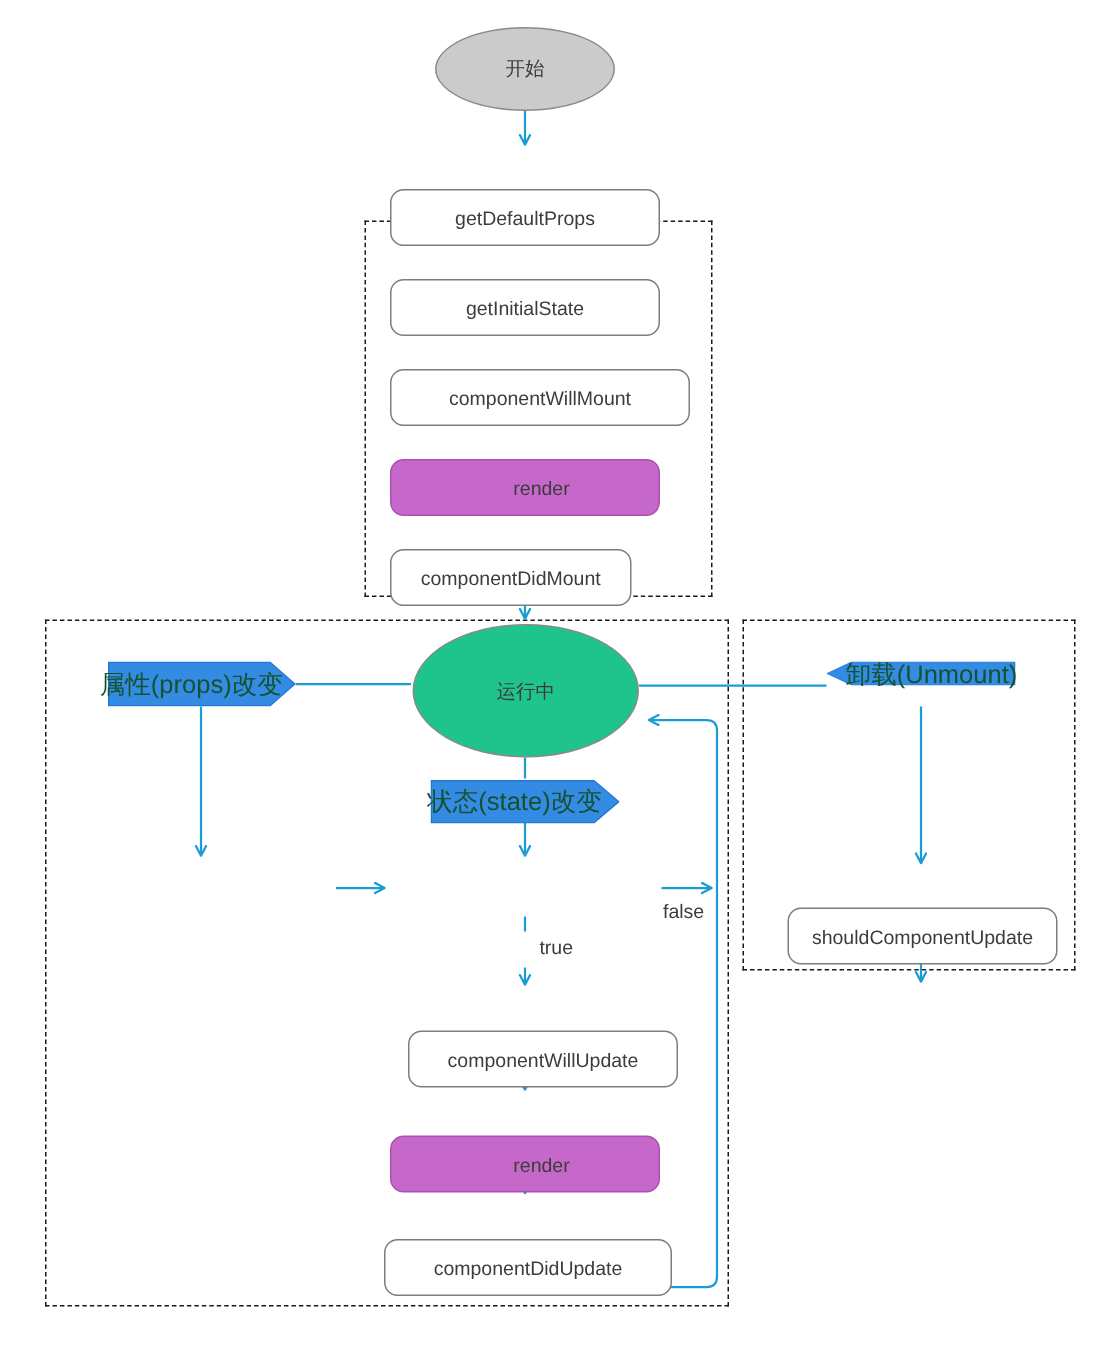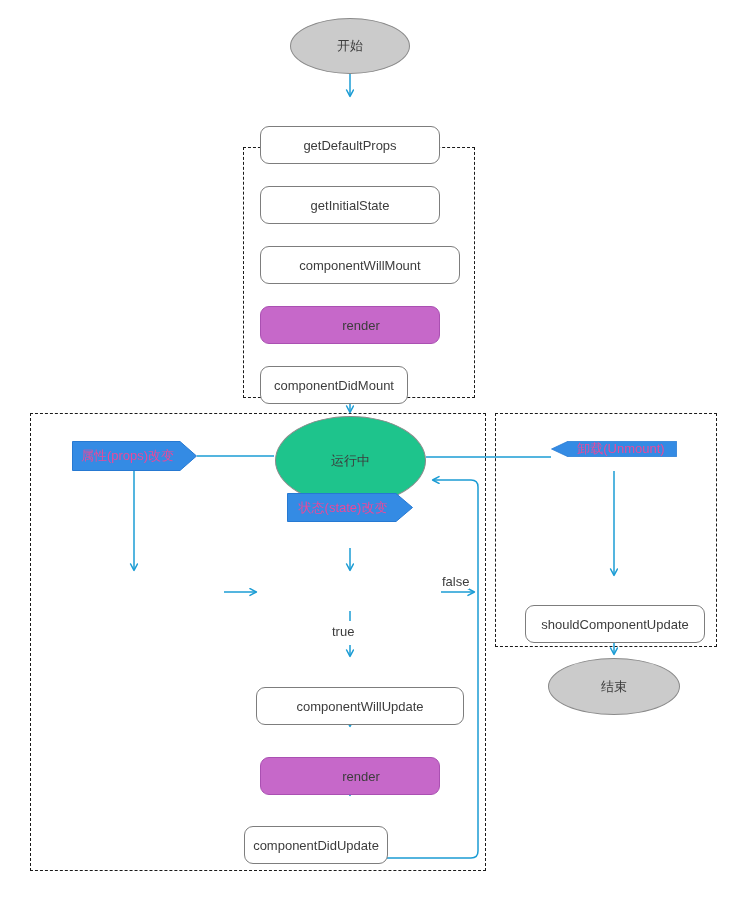--- a/index.html
+++ b/index.html
@@ -62,22 +62,22 @@
     fill: var(--pentagon-fill, #348be4);
     stroke: var(--pentagon-border, #2679d2);
     stroke-width: 1;
   }
   .pent .pent-label {
     position: absolute;
     left: 0; top: 0; right: 0; bottom: 0;
     display: flex;
     align-items: center;
     justify-content: center;
-    font-size: 13px;
-    color: #ec4899;
+    font-size: 17px;
+    color: #14532d;
     white-space: nowrap;
   }
   .pent.tip-right .pent-label { padding-right: 14px; }
   .pent.tip-left  .pent-label { padding-left: 14px; }
   .edge-label {
     position: absolute;
     z-index: 3;
     font-size: 13px;
     color: var(--text, #3c3c3c);
     background: #ffffff;
@@ -116,47 +116,46 @@
     <path d="M350,768 V795" marker-end="url(#arr)"></path>
     <path d="M350,837 L350,851 Q350,858 357,858 L471,858 Q478,858 478,851 L478,487 Q478,480 471,480 L433,480" marker-end="url(#arr)"></path>
     <path d="M441,592 H474" marker-end="url(#arr)"></path>
     <path d="M426,457 H551"></path>
     <path d="M614,471 V575" marker-end="url(#arr)"></path>
     <path d="M614,616 V654" marker-end="url(#arr)"></path>
   </svg>
 
   <div class="node ellipse gray" style="left:290px;top:18px;width:120px;height:56px">开始</div>
   <div class="node ellipse green" style="left:275px;top:416px;width:151px;height:89px">运行中</div>
-  <div class="node ellipse gray" style="left:548px;top:658px;width:132px;height:57px">结束</div>
 
   <div class="node rect" style="left:260px;top:99px;width:180px;height:38px">getDefaultProps</div>
   <div class="node rect" style="left:260px;top:159px;width:180px;height:38px">getInitialState</div>
   <div class="node rect" style="left:260px;top:219px;width:200px;height:38px">componentWillMount</div>
   <div class="node rect render" style="left:260px;top:279px;width:180px;height:38px">render</div>
-  <div class="node rect" style="left:260px;top:339px;width:148px;height:38px">componentDidMount</div>
+  <div class="node rect" style="left:260px;top:339px;width:161px;height:38px">componentDidMount</div>
 
   <div class="pent tip-right" style="left:72px;top:441px;width:125px;height:30px">
     <svg viewBox="0 0 125 30" preserveAspectRatio="none">
       <polygon points="0.5,0.5 108,0.5 124.5,15 108,29.5 0.5,29.5"></polygon>
     </svg>
     <span class="pent-label">属性(props)改变</span>
   </div>
-  <div class="pent tip-right" style="left:287px;top:493px;width:126px;height:29px">
+  <div class="pent tip-right" style="left:287px;top:520px;width:126px;height:29px">
     <svg viewBox="0 0 126 29" preserveAspectRatio="none">
       <polygon points="0.5,0.5 109,0.5 125.5,14.5 109,28.5 0.5,28.5"></polygon>
     </svg>
     <span class="pent-label">状态(state)改变</span>
   </div>
 
-  <div class="node rect" style="left:256px;top:660px;width:208px;height:38px">componentWillUpdate</div>
+  <div class="node rect" style="left:272px;top:660px;width:180px;height:38px">componentWillUpdate</div>
   <div class="node rect render" style="left:260px;top:730px;width:180px;height:38px">render</div>
-  <div class="node rect" style="left:244px;top:799px;width:144px;height:38px">componentDidUpdate</div>
+  <div class="node rect" style="left:256px;top:799px;width:192px;height:38px">componentDidUpdate</div>
 
-  <div class="edge-label" style="left:332px;top:624px;width:40px;text-align:left">true</div>
-  <div class="edge-label" style="left:442px;top:574px">false</div>
+  <div class="edge-label" style="left:342px;top:624px;width:40px;text-align:right">true</div>
+  <div class="edge-label" style="left:442px;top:600px">false</div>
 
   <div class="pent tip-left" style="left:551px;top:441px;width:126px;height:16px">
     <svg viewBox="0 0 126 30" preserveAspectRatio="none">
       <polygon points="17,0.5 125.5,0.5 125.5,29.5 17,29.5 0.5,15"></polygon>
     </svg>
     <span class="pent-label">卸载(Unmount)</span>
   </div>
   <div class="node rect" style="left:525px;top:578px;width:180px;height:38px">shouldComponentUpdate</div>
 
 </div>

